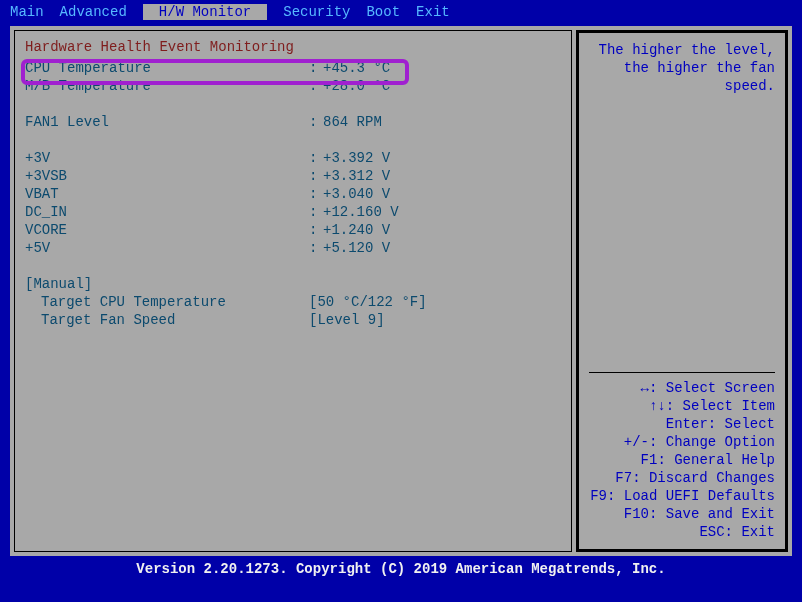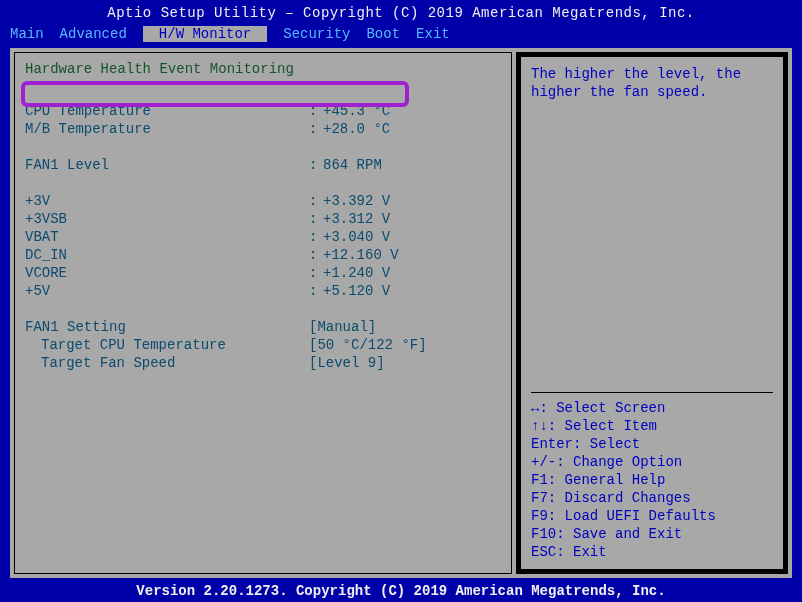--- a/index.html
+++ b/index.html
@@ -50,31 +50,32 @@
   }
   .main-panel {
     flex: 1;
     border: 1px solid #000;
     margin: 4px 2px 4px 4px;
     padding: 8px 10px;
     color: #0000c0;
     position: relative;
   }
   .side-panel {
-    width: 272px;
-    border: 5px solid #000000;
+    width: 212px;
+    border: 3px solid #000000;
     margin: 4px 4px 4px 2px;
     padding: 8px 10px;
     color: #0000c0;
     display: flex;
     flex-direction: column;
+    text-align: right;
   }
   .heading {
-    color: #14532d;
-    margin-bottom: 25px;
+    color: #7f1d1d;
+    margin-bottom: 4px;
   }
   .row {
     display: flex;
     line-height: 18px;
   }
   .row .label {
     width: 284px;
   }
   .row .colon { width: 14px; }
   .row .value { }
@@ -102,23 +103,20 @@
     color: #f0f0f0;
     text-align: center;
     padding: 3px 0 0 0;
     font-weight: bold;
   }
 </style>
 </head>
 <body>
 
 <div class="outer">
-  <div class="title-bar">
-    <span>Aptio Setup Utility – Copyright (C) 2019 American Megatrends, Inc.</span>
-  </div>
 
   <div class="menu-bar">
     <span class="menu-item">Main</span>
     <span class="menu-item">Advanced</span>
     <span class="menu-item active">H/W Monitor</span>
     <span class="menu-item">Security</span>
     <span class="menu-item">Boot</span>
     <span class="menu-item">Exit</span>
   </div>
 
@@ -176,21 +174,20 @@
       </div>
       <div class="row blue">
         <span class="label">+5V</span>
         <span class="colon">:</span>
         <span class="value">+5.120 V</span>
       </div>
 
       <div class="spacer"></div>
 
       <div class="row blue">
-        <span class="label">FAN1 Setting</span>
         <span class="value">[Manual]</span>
       </div>
       <div class="row blue">
         <span class="label" style="padding-left:16px">Target CPU Temperature</span>
         <span class="value">[50 °C/122 °F]</span>
       </div>
       <div class="row white">
         <span class="label" style="padding-left:16px">Target Fan Speed</span>
         <span class="value">[Level 9]</span>
       </div>

